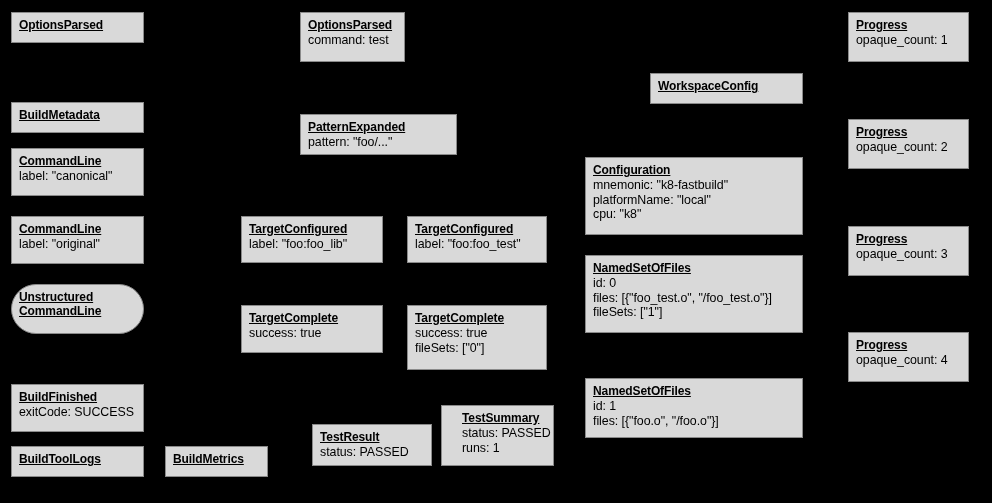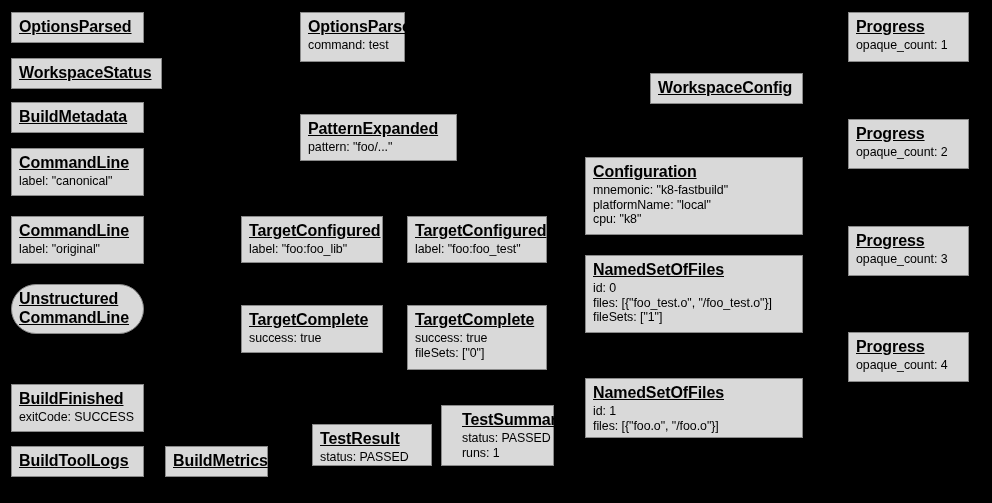--- a/index.html
+++ b/index.html
@@ -19,21 +19,21 @@
   .node {
     position: absolute;
     background: #d9d9d9;
     border: 1px solid #8a8a8a;
     box-sizing: border-box;
     padding: 5px 6px 6px 7px;
     color: #000000;
     line-height: 1.18;
   }
   .node-title {
-    font-size: 16px;
+    font-size: 12px;
     font-weight: bold;
     text-decoration: underline;
     white-space: pre-line;
     letter-spacing: -0.1px;
     display: block;
     margin-bottom: 1px;
   }
   .node-fields {
     display: block;
   }
@@ -45,24 +45,20 @@
     white-space: pre;
     letter-spacing: -0.05px;
   }
 </style>
 </head>
 <body>
 
 <div id="canvas" style="width: 992px; height: 503px; background: rgb(0, 0, 0);">
     <div class="node" style="left: 11px; top: 12px; width: 133px; height: 31px; background: rgb(217, 217, 217); border-color: rgb(138, 138, 138); color: rgb(0, 0, 0);">
       <span class="node-title">OptionsParsed</span>
-      <span class="node-fields"></span>
-    </div>
-    <div class="node" style="left: 11px; top: 58px; width: 151px; height: 31px; background: rgb(217, 217, 217); border-color: rgb(138, 138, 138); color: rgb(0, 0, 0);">
-      <span class="node-title">WorkspaceStatus</span>
       <span class="node-fields"></span>
     </div>
     <div class="node" style="left: 11px; top: 102px; width: 133px; height: 31px; background: rgb(217, 217, 217); border-color: rgb(138, 138, 138); color: rgb(0, 0, 0);">
       <span class="node-title">BuildMetadata</span>
       <span class="node-fields"></span>
     </div>
     <div class="node" style="left: 11px; top: 148px; width: 133px; height: 48px; background: rgb(217, 217, 217); border-color: rgb(138, 138, 138); color: rgb(0, 0, 0);">
       <span class="node-title">CommandLine</span>
       <span class="node-fields">
         <span class="node-field">label: "canonical"</span>
@@ -92,21 +88,21 @@
     <div class="node" style="left: 165px; top: 446px; width: 103px; height: 31px; background: rgb(217, 217, 217); border-color: rgb(138, 138, 138); color: rgb(0, 0, 0);">
       <span class="node-title">BuildMetrics</span>
       <span class="node-fields"></span>
     </div>
     <div class="node" style="left: 300px; top: 12px; width: 105px; height: 50px; background: rgb(217, 217, 217); border-color: rgb(138, 138, 138); color: rgb(0, 0, 0);">
       <span class="node-title">OptionsParsed</span>
       <span class="node-fields">
         <span class="node-field">command: test</span>
       </span>
     </div>
-    <div class="node" style="left: 300px; top: 114px; width: 157px; height: 47px; background: rgb(217, 217, 217); border-color: rgb(138, 138, 138); color: rgb(0, 0, 0);">
+    <div class="node" style="left: 300px; top: 114px; width: 157px; height: 41px; background: rgb(217, 217, 217); border-color: rgb(138, 138, 138); color: rgb(0, 0, 0);">
       <span class="node-title">PatternExpanded</span>
       <span class="node-fields">
         <span class="node-field">pattern: "foo/..."</span>
       </span>
     </div>
     <div class="node" style="left: 241px; top: 216px; width: 142px; height: 47px; background: rgb(217, 217, 217); border-color: rgb(138, 138, 138); color: rgb(0, 0, 0);">
       <span class="node-title">TargetConfigured</span>
       <span class="node-fields">
         <span class="node-field">label: "foo:foo_lib"</span>
       </span>

